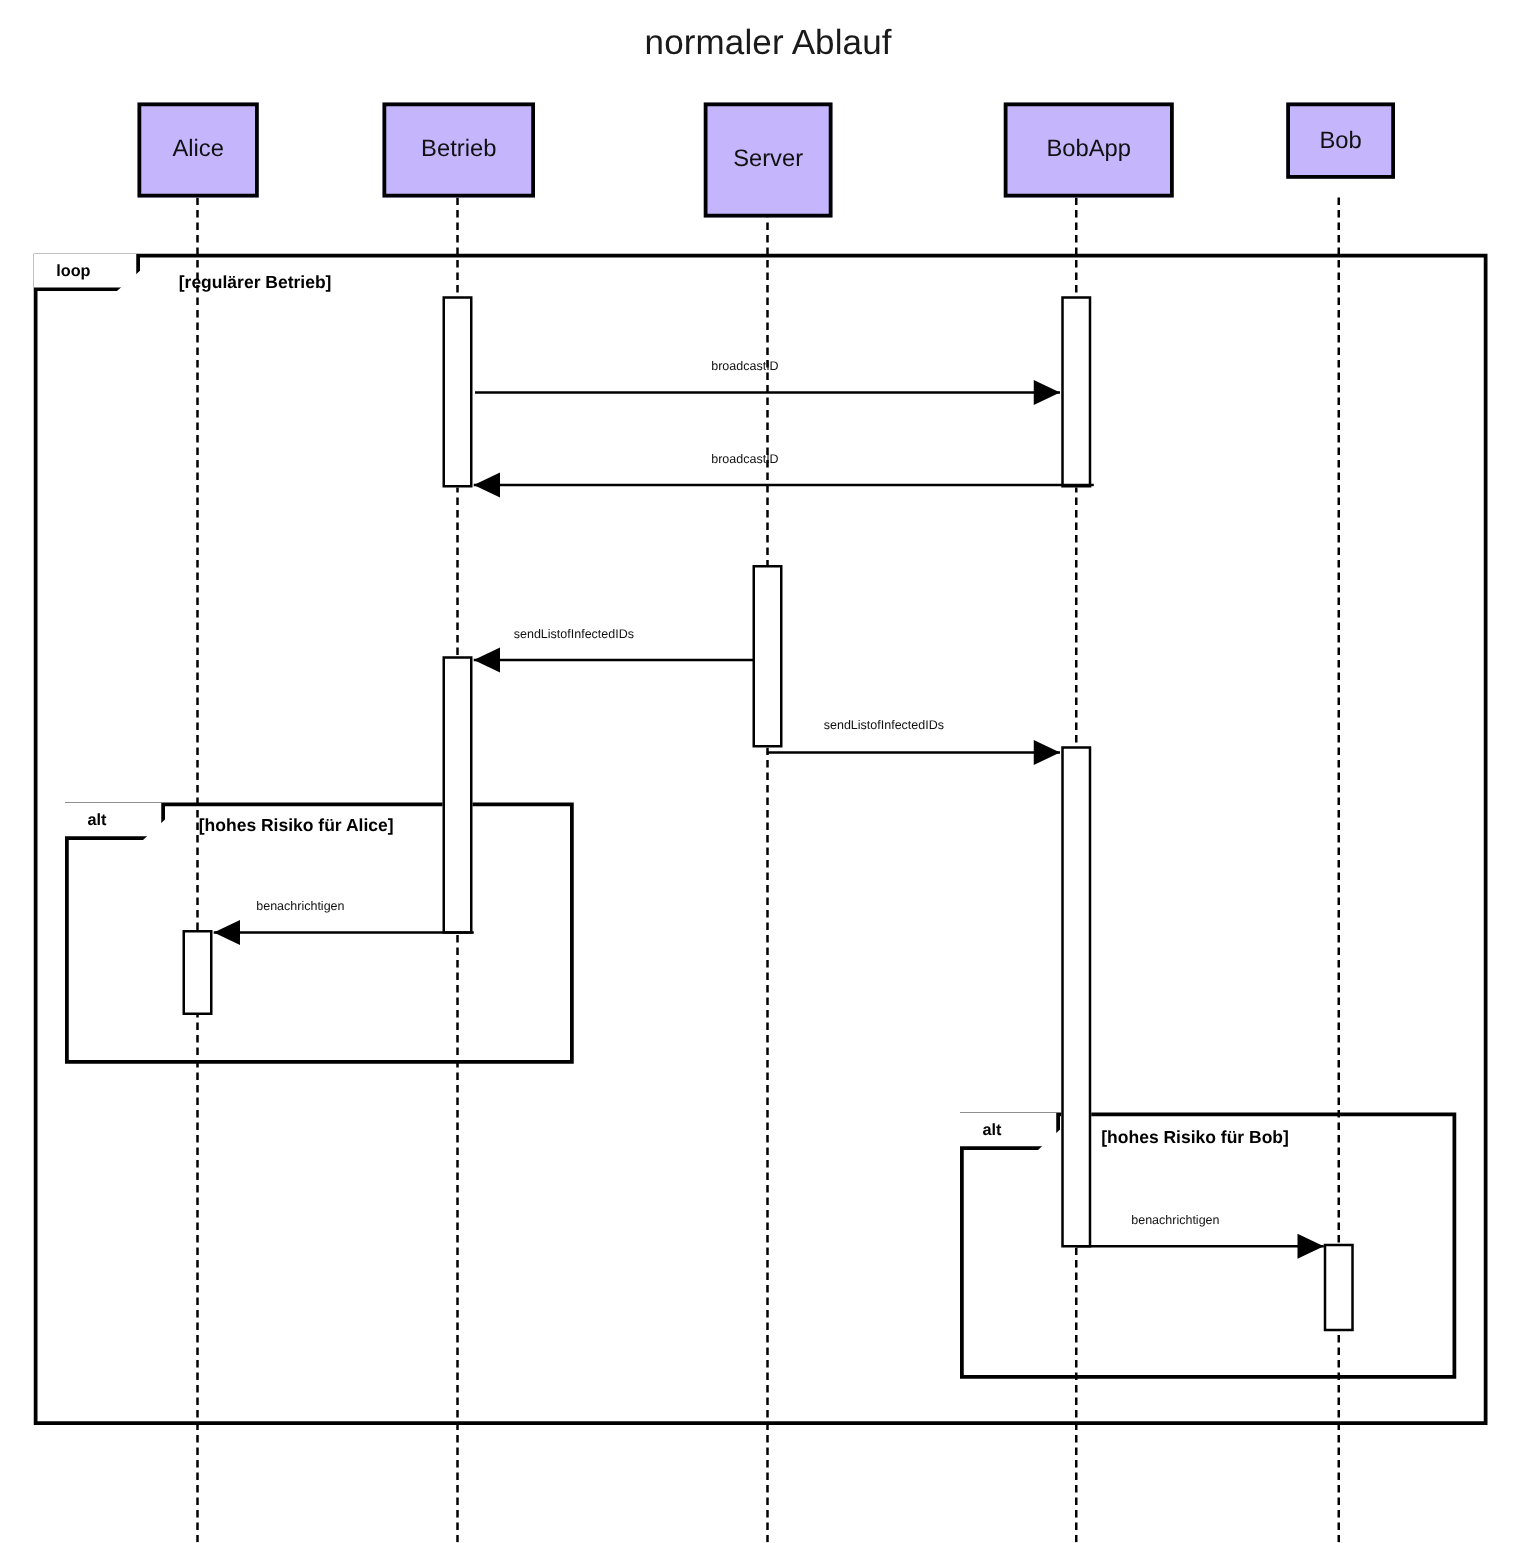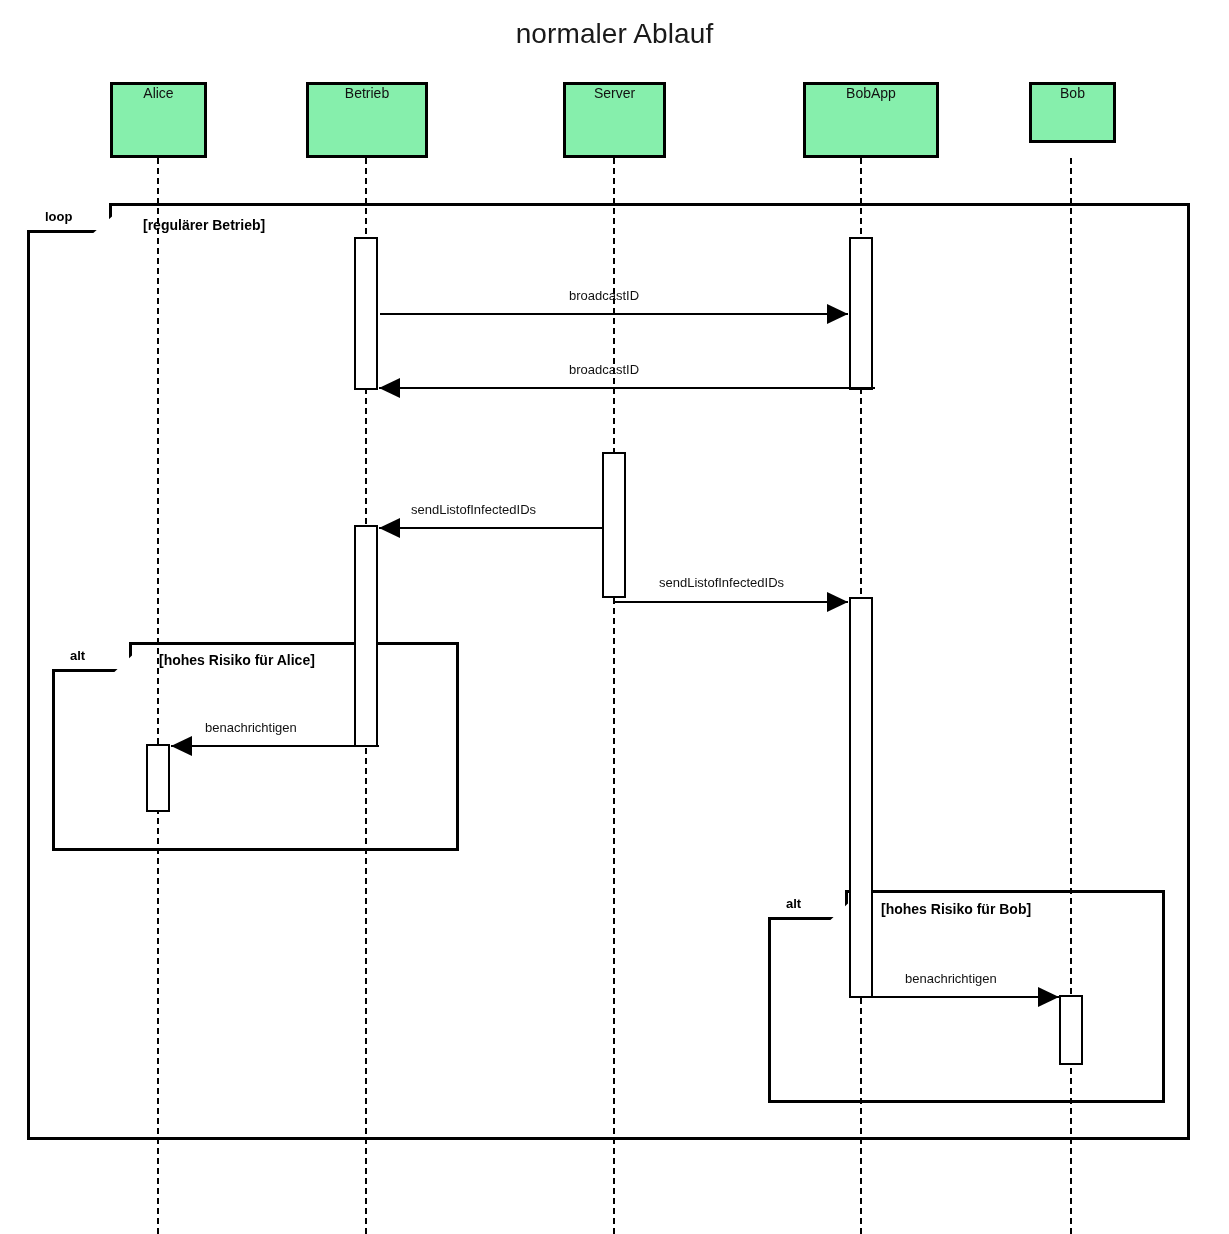--- a/index.html
+++ b/index.html
@@ -29,25 +29,25 @@
     font-size: 28px;
     color: #1a1a1a;
     letter-spacing: 0.1px;
   }
 
   
   .participant {
     position: absolute;
     box-sizing: border-box;
     border: 3px solid #000000;
-    background: #86efac;
+    background: #c4b5fd;
     display: flex;
-    align-items: flex-start;
+    align-items: center;
     justify-content: center;
-    font-size: 14px;
+    font-size: 19px;
     color: #111111;
   }
 
   
   .lifeline {
     position: absolute;
     width: 0;
     border-left: 2px dashed #000000;
   }
 
@@ -116,21 +116,21 @@
     border-bottom: 10px solid transparent;
     border-left: 21px solid #000000;
   }
   .arrow-left {
     border-top: 10px solid transparent;
     border-bottom: 10px solid transparent;
     border-right: 21px solid #000000;
   }
   .msg-label {
     position: absolute;
-    font-size: 13px;
+    font-size: 10px;
     color: #111111;
     white-space: nowrap;
     z-index: 9;
     background: transparent;
     text-align: right;
   }
 </style>
 </head>
 <body>
 
@@ -145,21 +145,21 @@
       <div class="lifeline" style="left: 860px; top: 158px; height: 1076px;"></div>
       <div class="lifeline" style="left: 1070px; top: 158px; height: 1076px;"></div>
     </div>
   <div id="participants-layer">
       <div class="participant" style="left: 110px; top: 82px; width: 97px; height: 76px;">
         <span>Alice</span>
       </div>
       <div class="participant" style="left: 306px; top: 82px; width: 122px; height: 76px;">
         <span>Betrieb</span>
       </div>
-      <div class="participant" style="left: 563px; top: 82px; width: 103px; height: 76px;">
+      <div class="participant" style="left: 563px; top: 82px; width: 103px; height: 92px;">
         <span>Server</span>
       </div>
       <div class="participant" style="left: 803px; top: 82px; width: 136px; height: 76px;">
         <span>BobApp</span>
       </div>
       <div class="participant" style="left: 1029px; top: 82px; width: 87px; height: 61px;">
         <span>Bob</span>
       </div>
     </div>
   <div id="fragments-layer">

